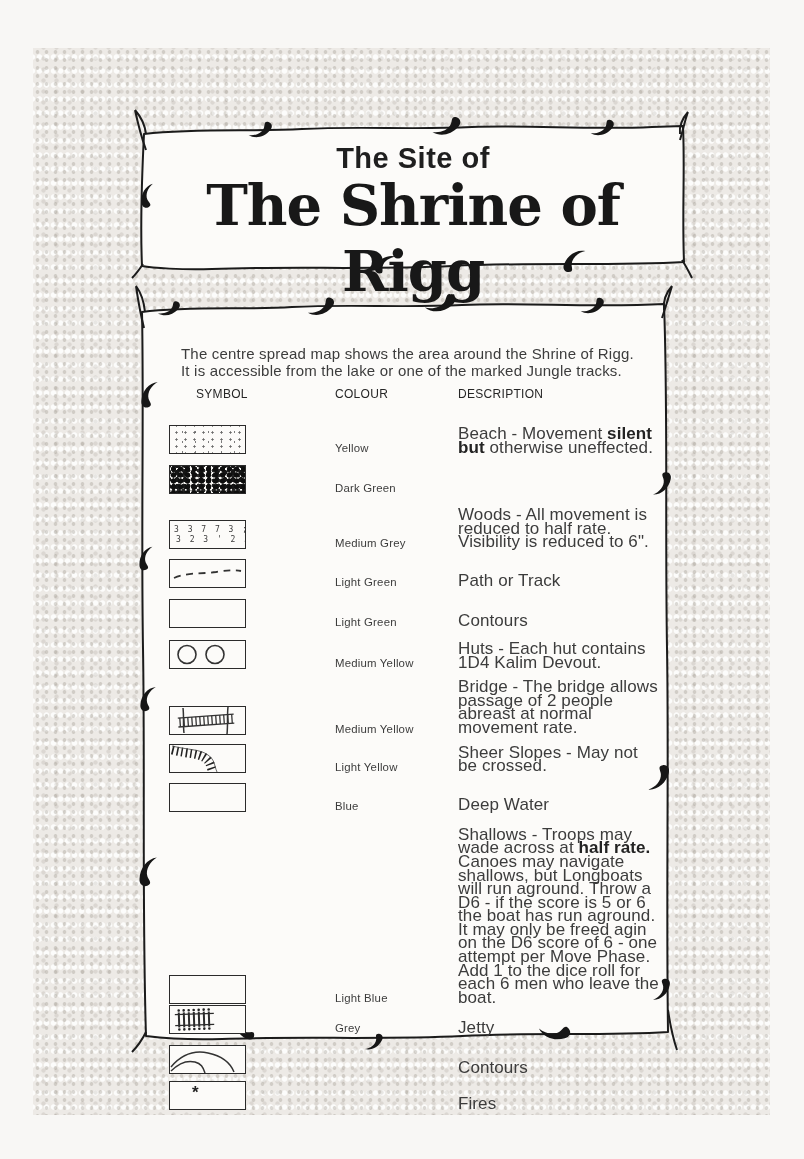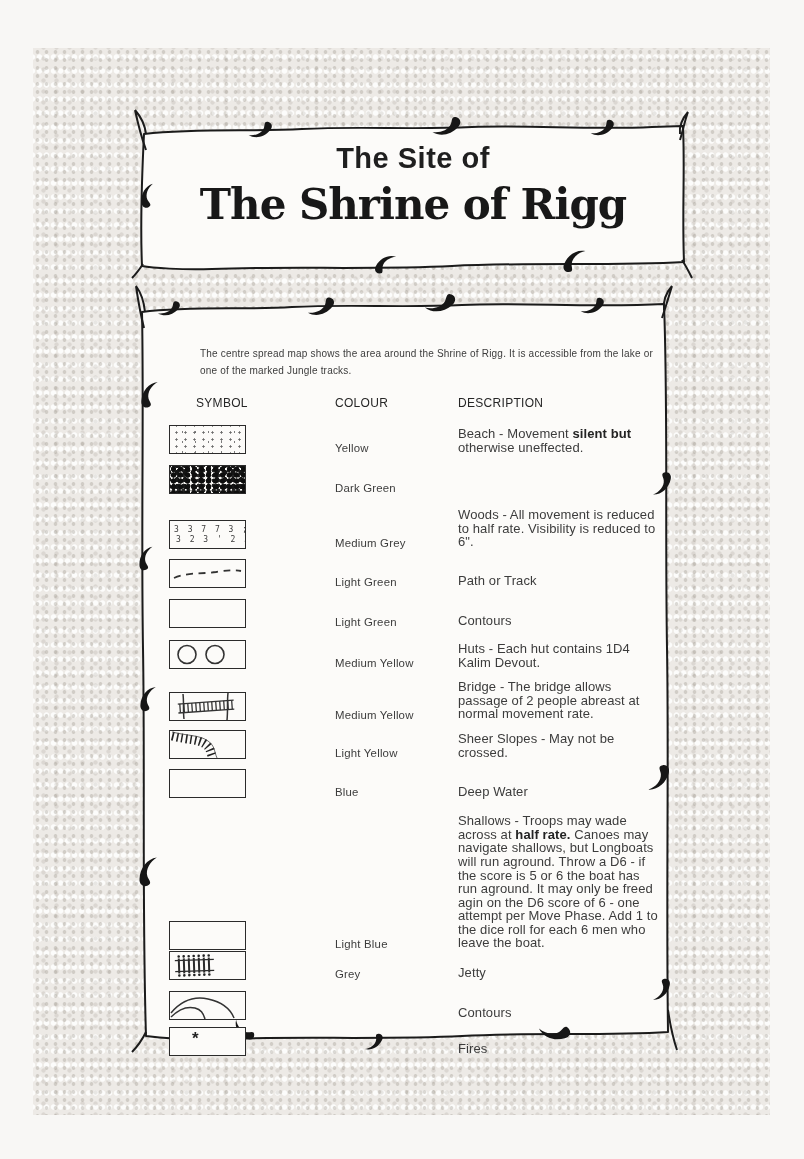--- a/index.html
+++ b/index.html
@@ -15,39 +15,39 @@
       radial-gradient(circle, rgba(255,255,255,0.85) 2.2px, rgba(255,255,255,0) 3.2px);
     background-size:9px 8px,13px 11px,7px 14px;
     background-position:0 0,4px 5px,3px 2px;}
 
   .parchment-svg{position:absolute;overflow:visible;}
   #banner-svg{left:132px;top:112px;width:560px;height:168px;}
   #body-svg{left:132px;top:288px;width:548px;height:768px;}
 
   .title1{position:absolute;left:142px;width:542px;top:142px;text-align:center;
     font-size:29px;font-weight:bold;color:#1f1f1f;letter-spacing:0.5px;}
-  .title2{position:absolute;left:142px;width:542px;top:180px;text-align:center;
-    font-family:"DejaVu Serif",serif;font-size:42px;font-weight:bold;color:#181818;
+  .title2{position:absolute;left:142px;width:542px;top:172px;text-align:center;
+    font-family:"DejaVu Serif",serif;font-size:56px;font-weight:bold;color:#181818;
     letter-spacing:-1px;}
 
-  .intro{position:absolute;left:200px;top:346px;width:456px;
-    font-size:10px;line-height:16.5px;color:#3c3c3c;letter-spacing:0.2px;}
-
-  .legend-headers{position:absolute;left:0;top:396px;width:804px;height:16px;
+  .intro{position:absolute;left:181px;top:346px;width:456px;
+    font-size:15px;line-height:16.5px;color:#3c3c3c;letter-spacing:0.2px;}
+
+  .legend-headers{position:absolute;left:0;top:387px;width:804px;height:16px;
     font-size:12px;color:#262626;letter-spacing:0.3px;}
   .legend-headers span{position:absolute;top:0;}
   .hdr-symbol{left:196px;} .hdr-colour{left:335px;} .hdr-desc{left:458px;}
 
   .legend-rows{position:absolute;left:166px;top:424px;width:510px;}
   .row{display:flex;align-items:flex-end;}
   .cell-sym{flex:0 0 169px;padding-left:3px;box-sizing:border-box;}
   .sym-box{width:75px;height:27px;border:1.7px solid #2b2b2b;background:#fcfbf9;
     position:relative;overflow:hidden;margin-top:1px;}
   .cell-colour{flex:0 0 123px;font-size:11.4px;color:#3c3c3c;padding-top:4px;letter-spacing:0.2px;}
-  .cell-desc{width:202px;font-size:13px;line-height:13.6px;color:#3c3c3c;
+  .cell-desc{width:202px;font-size:17px;line-height:13.6px;color:#3c3c3c;
     padding-top:3px;letter-spacing:0.1px;}
   .cell-desc b{color:#232323;}
 
   .r0{margin-bottom:10px}.r1{margin-bottom:11px}.r2{margin-bottom:9px}
   .r3{margin-bottom:10px}.r4{margin-bottom:11px}.r5{margin-bottom:8px}
   .r6{margin-bottom:8px}.r7{margin-bottom:9px}.r8{margin-bottom:13px}
   .r9{margin-bottom:0px}.r10{margin-bottom:10px}.r11{margin-bottom:6px}
 
   
   .sym-beach{background-image:

